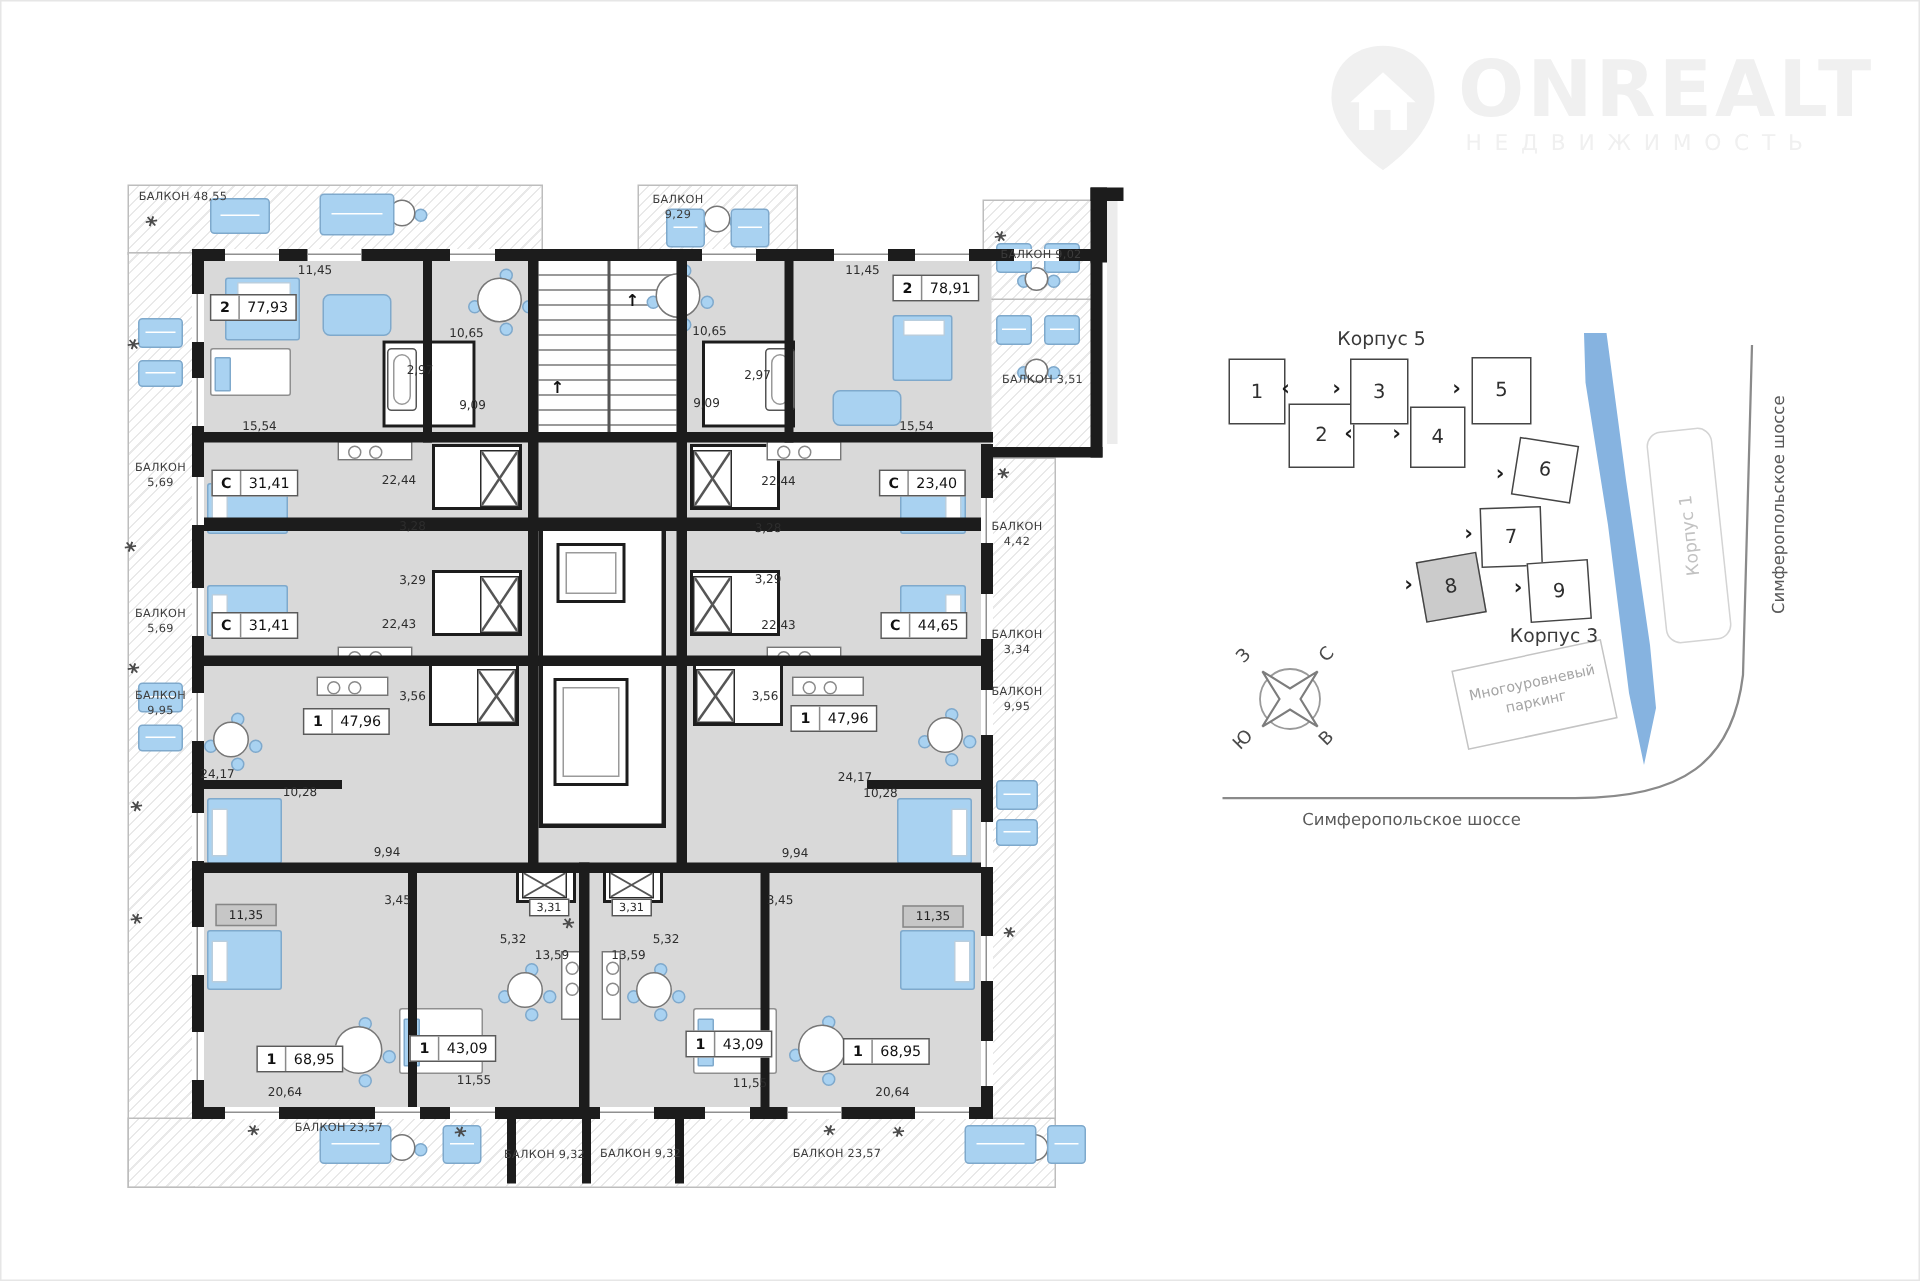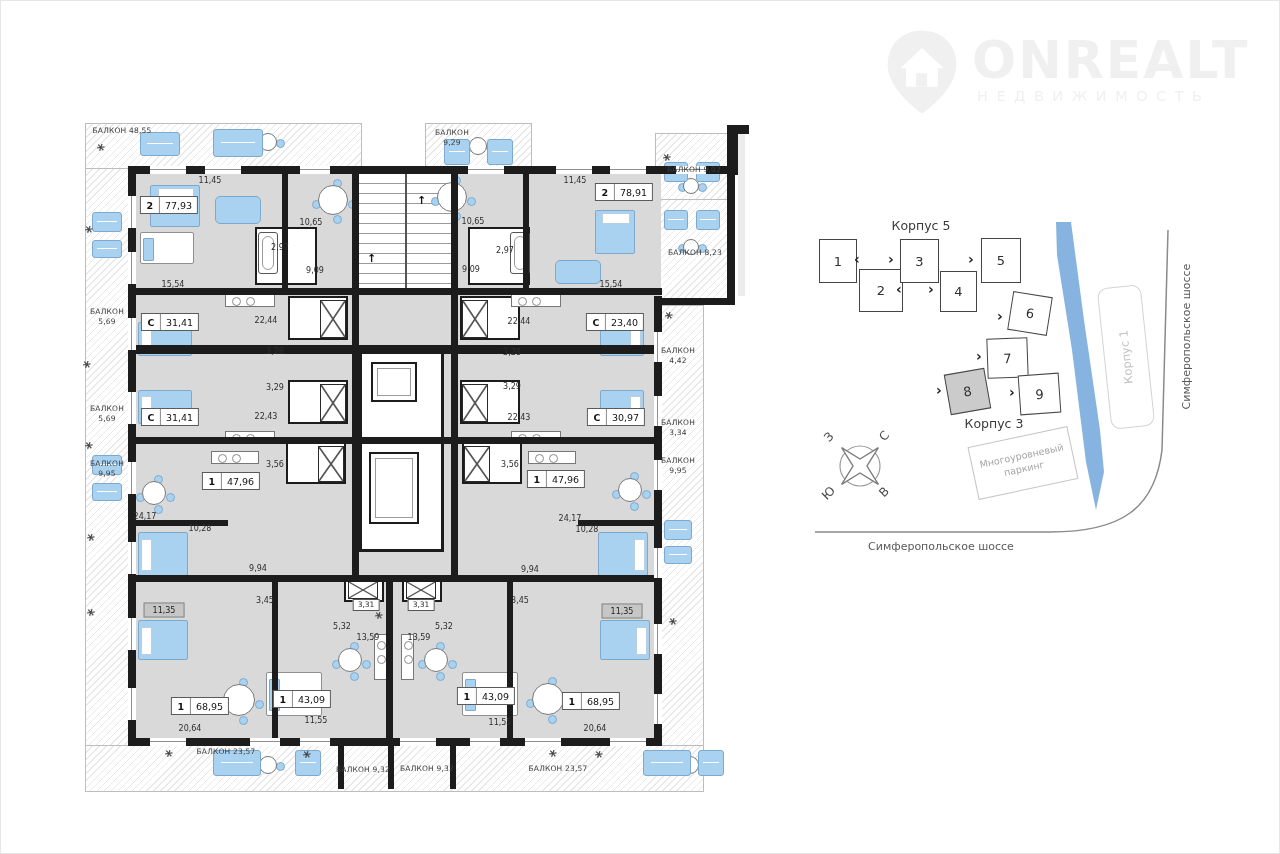--- a/index.html
+++ b/index.html
@@ -478,21 +478,21 @@
       <div class="aptbox" style="left: 170px; top: 417px;">
         <span class="t">С</span>
         <span class="a">31,41</span>
       </div>
       <div class="aptbox" style="left: 615px; top: 322px;">
         <span class="t">С</span>
         <span class="a">23,40</span>
       </div>
       <div class="aptbox" style="left: 616px; top: 417px;">
         <span class="t">С</span>
-        <span class="a">30,97</span>
+        <span class="a">44,65</span>
       </div>
       <div class="aptbox" style="left: 231px; top: 481px;">
         <span class="t">1</span>
         <span class="a">47,96</span>
       </div>
       <div class="aptbox" style="left: 556px; top: 479px;">
         <span class="t">1</span>
         <span class="a">47,96</span>
       </div>
       <div class="aptbox" style="left: 200px; top: 706px;">
@@ -547,41 +547,41 @@
       <div class="dim" style="left: 500px; top: 722px;">11,55</div>
       <div class="dim" style="left: 190px; top: 728px;">20,64</div>
       <div class="dim" style="left: 595px; top: 728px;">20,64</div>
       <div class="dimbox" style="left: 366px; top: 605px;">3,31</div>
       <div class="dimbox" style="left: 421px; top: 605px;">3,31</div>
       <div class="dimgray" style="left: 164px; top: 610px;">11,35</div>
       <div class="dimgray" style="left: 622px; top: 611px;">11,35</div>
       <div class="balclabel" style="left: 122px; top: 131px;">БАЛКОН 48,55</div>
       <div class="balclabel" style="left: 452px; top: 138px;">БАЛКОН<br><span>9,29</span></div>
       <div class="balclabel" style="left: 694px; top: 170px;">БАЛКОН 9,02</div>
-      <div class="balclabel" style="left: 695px; top: 253px;">БАЛКОН 8,23</div>
+      <div class="balclabel" style="left: 695px; top: 253px;">БАЛКОН 3,51</div>
       <div class="balclabel" style="left: 107px; top: 317px;">БАЛКОН<br><span>5,69</span></div>
       <div class="balclabel" style="left: 107px; top: 414px;">БАЛКОН<br><span>5,69</span></div>
       <div class="balclabel" style="left: 107px; top: 469px;">БАЛКОН<br><span>9,95</span></div>
       <div class="balclabel" style="left: 678px; top: 356px;">БАЛКОН<br><span>4,42</span></div>
       <div class="balclabel" style="left: 678px; top: 428px;">БАЛКОН<br><span>3,34</span></div>
       <div class="balclabel" style="left: 678px; top: 466px;">БАЛКОН<br><span>9,95</span></div>
       <div class="balclabel" style="left: 226px; top: 752px;">БАЛКОН 23,57</div>
       <div class="balclabel" style="left: 363px; top: 770px;">БАЛКОН 9,32</div>
       <div class="balclabel" style="left: 427px; top: 769px;">БАЛКОН 9,32</div>
       <div class="balclabel" style="left: 558px; top: 769px;">БАЛКОН 23,57</div>
     </div>
 
   <div id="sitemap">
     <svg class="abs" style="left:800px;top:200px;z-index:7" width="440" height="360" viewBox="0 0 440 360">
       <polygon points="256,22 271,22 284,120 300,230 304,272 296,310 286,262 272,150 257,55" fill="#86b3e0"></polygon>
       <path d="M15,332 L250,332 C322,332 355,308 362,250 L368,30" fill="none" stroke="#8a8a8a" stroke-width="1.5"></path>
     </svg>
 
     <div class="maplabel" style="left:861px;top:218px;width:120px">Корпус 5</div>
-    <div class="maplabel" style="left:934px;top:416px;width:120px">Корпус 3</div>
+    <div class="maplabel" style="left:976px;top:416px;width:120px">Корпус 3</div>
     <div id="buildings">
         <div class="sq" style="left: 819px; top: 239px; width: 38px; height: 44px; transform: rotate(0deg);">1</div>
         <div class="sq" style="left: 859px; top: 269px; width: 44px; height: 43px; transform: rotate(0deg);">2</div>
         <div class="sq" style="left: 900px; top: 239px; width: 39px; height: 44px; transform: rotate(0deg);">3</div>
         <div class="sq" style="left: 940px; top: 271px; width: 37px; height: 41px; transform: rotate(0deg);">4</div>
         <div class="sq" style="left: 981px; top: 238px; width: 40px; height: 45px; transform: rotate(0deg);">5</div>
         <div class="sq" style="left: 1010px; top: 294px; width: 40px; height: 39px; transform: rotate(9deg);">6</div>
         <div class="sq" style="left: 987px; top: 338px; width: 41px; height: 40px; transform: rotate(-2deg);">7</div>
         <div class="sq sel" style="left: 947px; top: 371px; width: 41px; height: 41px; transform: rotate(-10deg);">8</div>
         <div class="sq" style="left: 1019px; top: 374px; width: 41px; height: 40px; transform: rotate(-4deg);">9</div>

